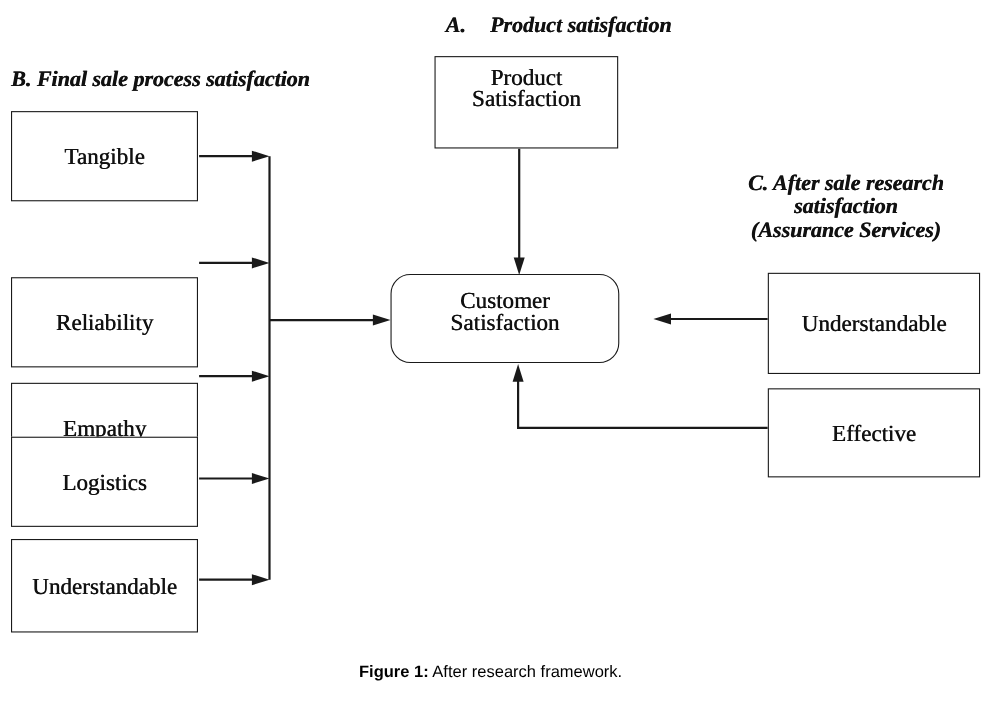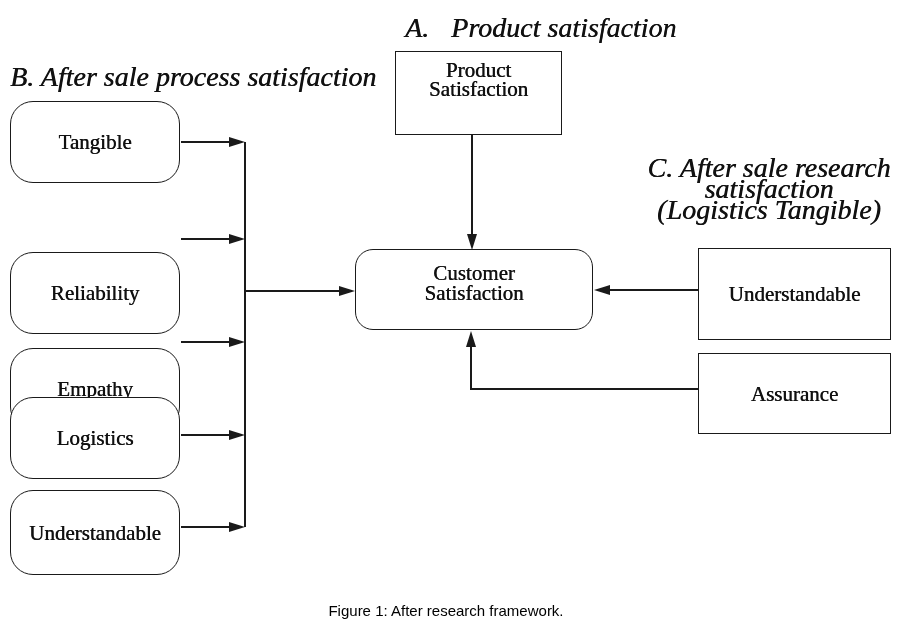--- a/index.html
+++ b/index.html
@@ -6,40 +6,40 @@
   html,body { background:#fff; }
   .page { position:relative; width:908px; height:637px; background:#fff; overflow:hidden;
           font-family:"Liberation Serif", serif; color:#111; }
   .wires { position:absolute; left:0; top:0; }
   .box { position:absolute; border:1.5px solid #1a1a1a; background:#fff;
          display:flex; align-items:center; justify-content:center; text-align:center;
          font-weight:400; font-size:21px; line-height:20px;
          text-shadow: 0.45px 0 0 currentColor; }
   .box-product { left:395px; top:51px; width:167px; height:84px;
                  align-items:flex-start; padding:9px 24px 0 24px; line-height:19px; }
-  .box-customer { left:355px; top:249px; width:238px; height:81px; border-radius:18px;
+  .box-customer { left:355px; top:249px; width:208px; height:81px; border-radius:18px;
                   padding:0 50px 13px 50px; }
-  .lb { left:10px; width:170px; height:82px;border-radius:23px; }
+  .lb { left:10px; width:170px; height:82px; }
   .lb1 { top:101px; }
   .lb2 { top:212px;margin-top:40px; }
   .lb3 { top:302px;margin-top:46px; }
   .lb4 { top:397px; }
   .lb5 { top:490px; height:85px; }
   .rb { left:698px; width:193px; }
   .rb1 { top:248px; height:92px; }
   .rb2 { top:353px; height:81px; }
-  .hdr { position:absolute; font-style:italic; font-weight:400; font-size:28px; white-space:nowrap;
+  .hdr { position:absolute; font-style:italic; font-weight:700; font-size:20px; white-space:nowrap;
          text-shadow: 0.45px 0 0 currentColor; }
   .hdr-a { left:405px; top:12px; }
   .hdr-a .gap { margin-left:22px; }
   .hdr-b { left:10px; top:61px; }
   .hdr-c { left:633px; top:157px; width:272px; text-align:center; line-height:21px; white-space:normal; }
   .caption { position:absolute; left:446px; top:602px; transform:translateX(-50%);
              white-space:nowrap; font-family:"Liberation Sans", sans-serif; font-size:15px; color:#000; }
-  .caption b { font-weight:400; }
+  .caption b { font-weight:700; }
 </style>
 </head>
 <body>
 
 <div class="page">
 
   <svg class="wires" width="908" height="637" viewBox="0 0 908 637">
     <g stroke="#1a1a1a" stroke-width="2" fill="#1a1a1a">
 
       <line x1="181" y1="142" x2="231" y2="142"></line>
@@ -64,35 +64,35 @@
       <line x1="698" y1="290" x2="608" y2="290"></line>
       <polygon points="594,290 610,285 610,295" stroke="none"></polygon>
 
       <polyline points="698,389 471,389 471,345" fill="none"></polyline>
       <polygon points="471,331 466,347 476,347" stroke="none"></polygon>
     </g>
   </svg>
 
   <div class="hdr hdr-a"><span>A.</span><span class="gap">Product satisfaction</span></div>
 
-  <div class="hdr hdr-b">B. After sale process satisfaction</div>
+  <div class="hdr hdr-b">B. Final sale process satisfaction</div>
 
   <div class="hdr hdr-c">
     <div>C. After sale research satisfaction</div>
-    <div>(Logistics Tangible)</div>
+    <div>(Assurance Services)</div>
   </div>
 
   <div class="box box-product">Product Satisfaction</div>
 
   <div class="box box-customer">Customer Satisfaction</div>
 
   <div class="box lb lb1">Tangible</div>
   <div class="box lb lb2">Reliability</div>
   <div class="box lb lb3">Empathy</div>
   <div class="box lb lb4">Logistics</div>
   <div class="box lb lb5">Understandable</div>
 
   <div class="box rb rb1">Understandable</div>
-  <div class="box rb rb2">Assurance</div>
+  <div class="box rb rb2">Effective</div>
 
   <div class="caption"><b>Figure 1:</b><span> After research framework.</span></div>
 
 </div>
 
 </body></html>

